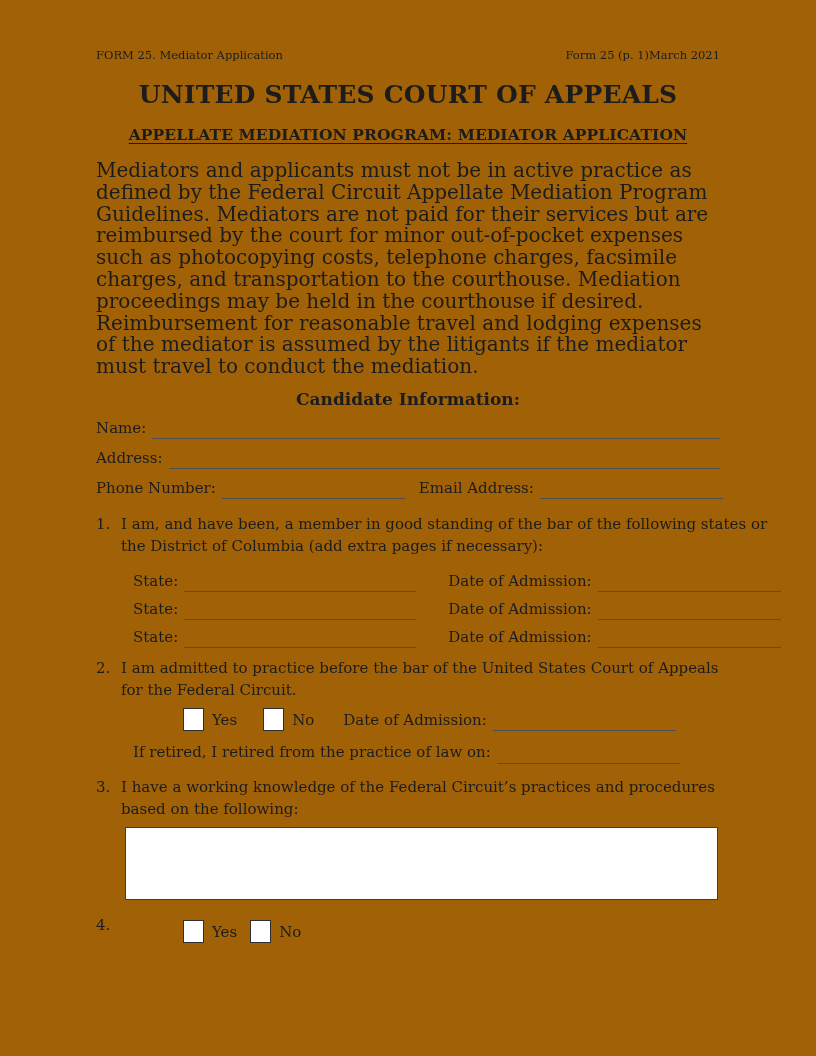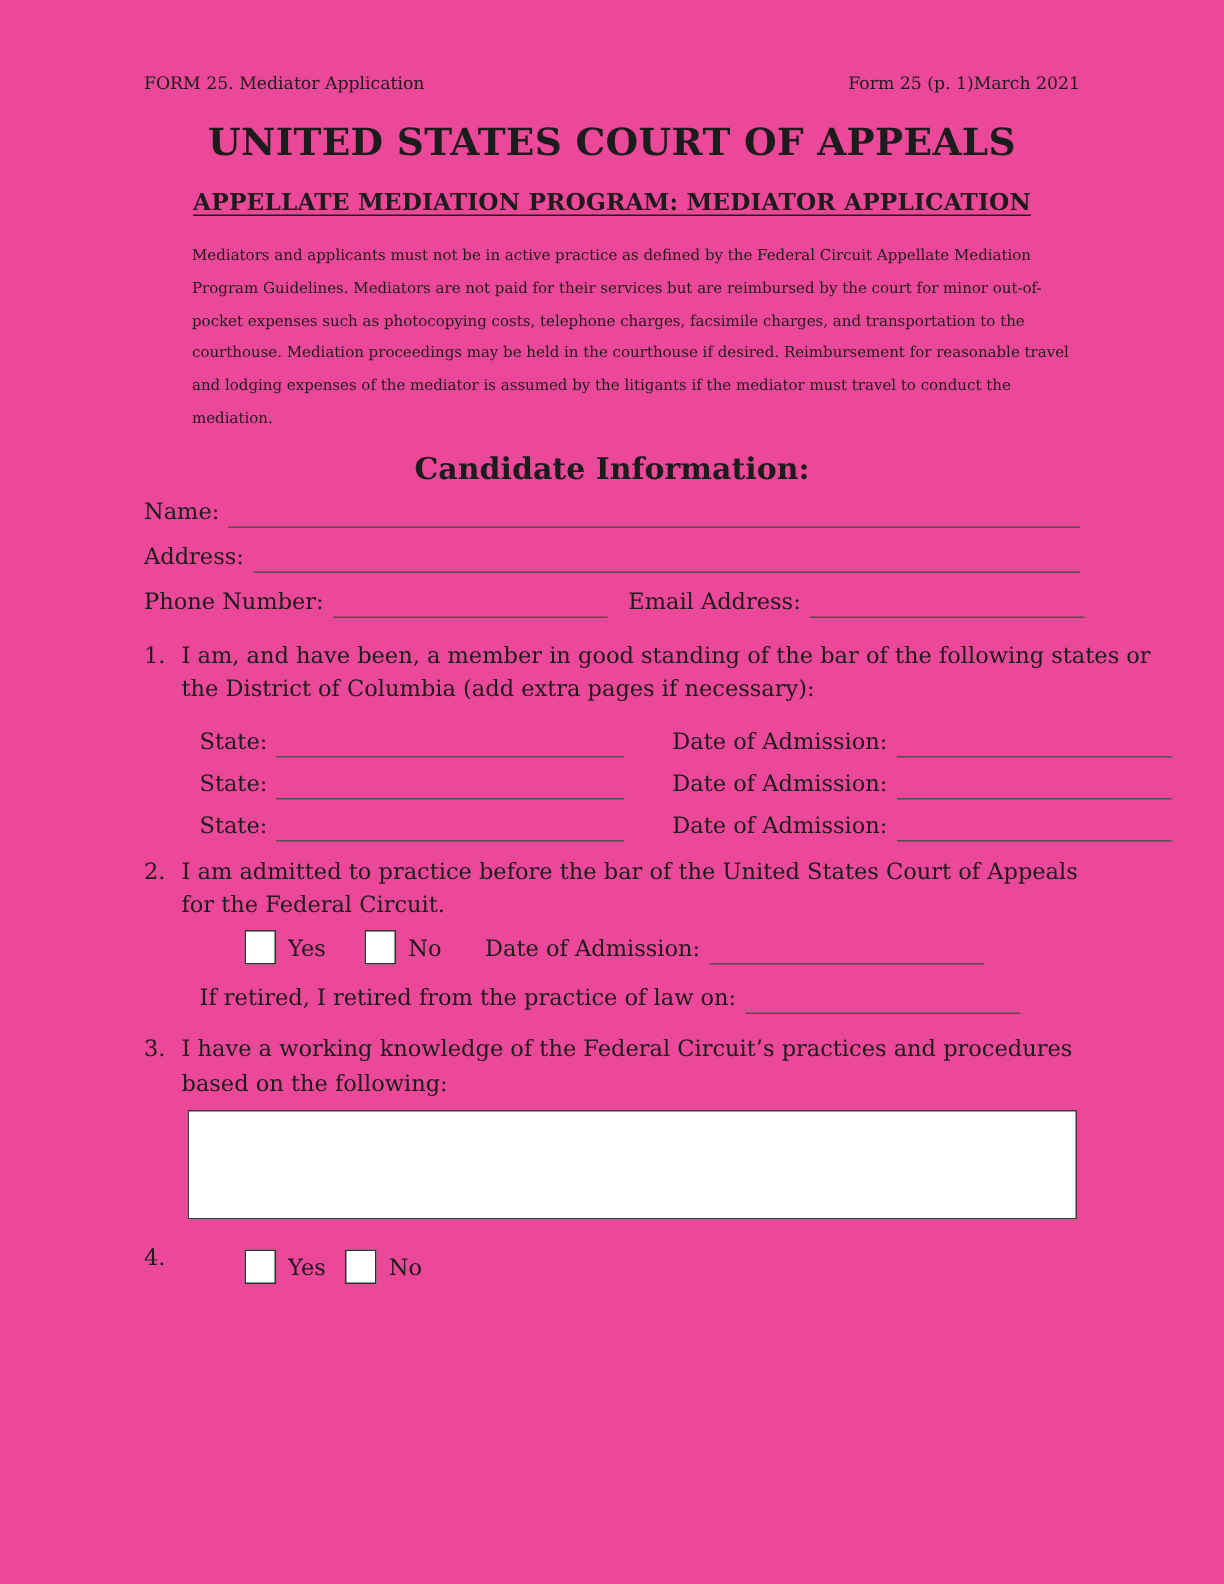--- a/index.html
+++ b/index.html
@@ -5,21 +5,21 @@
   * { box-sizing: border-box; margin: 0; padding: 0; }
   html, body { background: #ffffff; }
   body {
     font-family: "DejaVu Serif", "Liberation Serif", serif;
     color: #1c1c1c;
   }
   .page {
     position: relative;
     width: 816px;
     height: 1056px;
-    background: #ec4899;
+    background: #a16207;
     padding: 48px 96px 0 96px;
     overflow: hidden;
   }
 
   
   .doc-header {
     display: flex;
     justify-content: space-between;
     align-items: flex-start;
     font-size: 11.5px;
@@ -43,30 +43,29 @@
     font-size: 15.5px;
     line-height: 21px;
     text-decoration: underline;
     text-underline-offset: 3px;
     letter-spacing: 0.1px;
   }
 
   
   .intro {
     margin-top: 15px;
-    font-size: 10px;
+    font-size: 20px;
     line-height: 21.8px;
-    margin-left: 32px;
   }
 
   .section-heading {
     margin-top: 11px;
     text-align: center;
     font-weight: bold;
-    font-size: 20px;
+    font-size: 17px;
     line-height: 21px;
   }
 
   
   .field-row {
     display: flex;
     align-items: center;
     margin-top: 8px;
     height: 22px;
     font-size: 15px;
@@ -111,21 +110,21 @@
   }
   .state-row .s-lbl { line-height: 21px; white-space: nowrap; }
   .state-row .s-line { flex: 0 0 232px; margin-right: 32px; }
   .state-row .d-line { flex: 1 1 auto; }
 
   
   .cb-row {
     display: flex;
     align-items: flex-end;
     margin-top: 4px;
-    margin-left: 42px;
+    margin-left: 62px;
     height: 25px;
   }
   input.cb {
     appearance: none;
     -webkit-appearance: none;
     width: 21px;
     height: 23px;
     border: 1.6px solid #2f2f2f;
     background: #fff;
     cursor: pointer;

